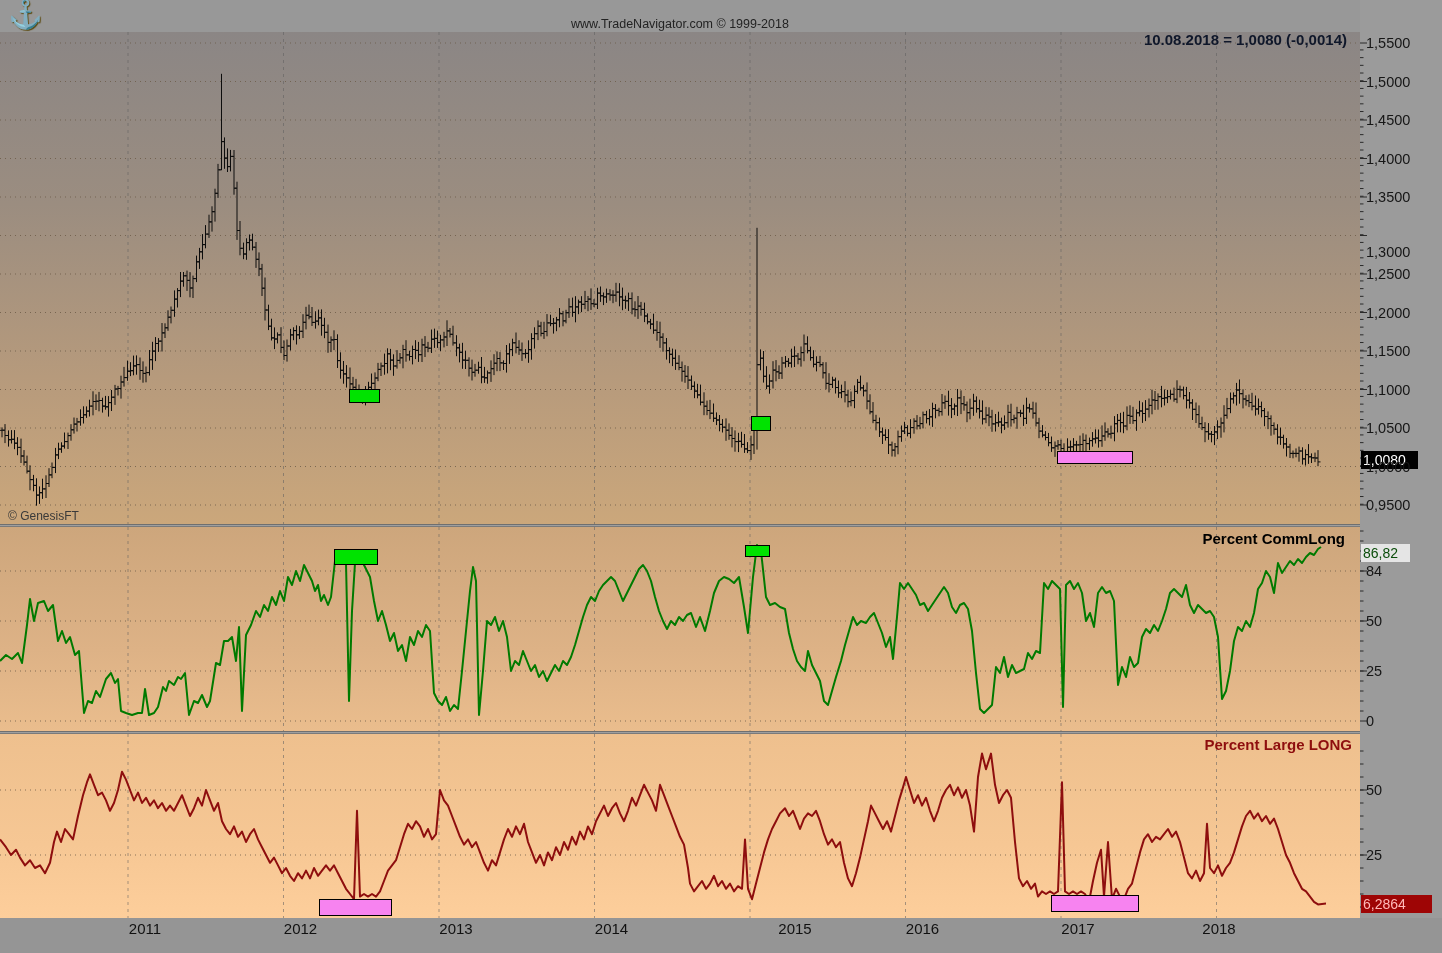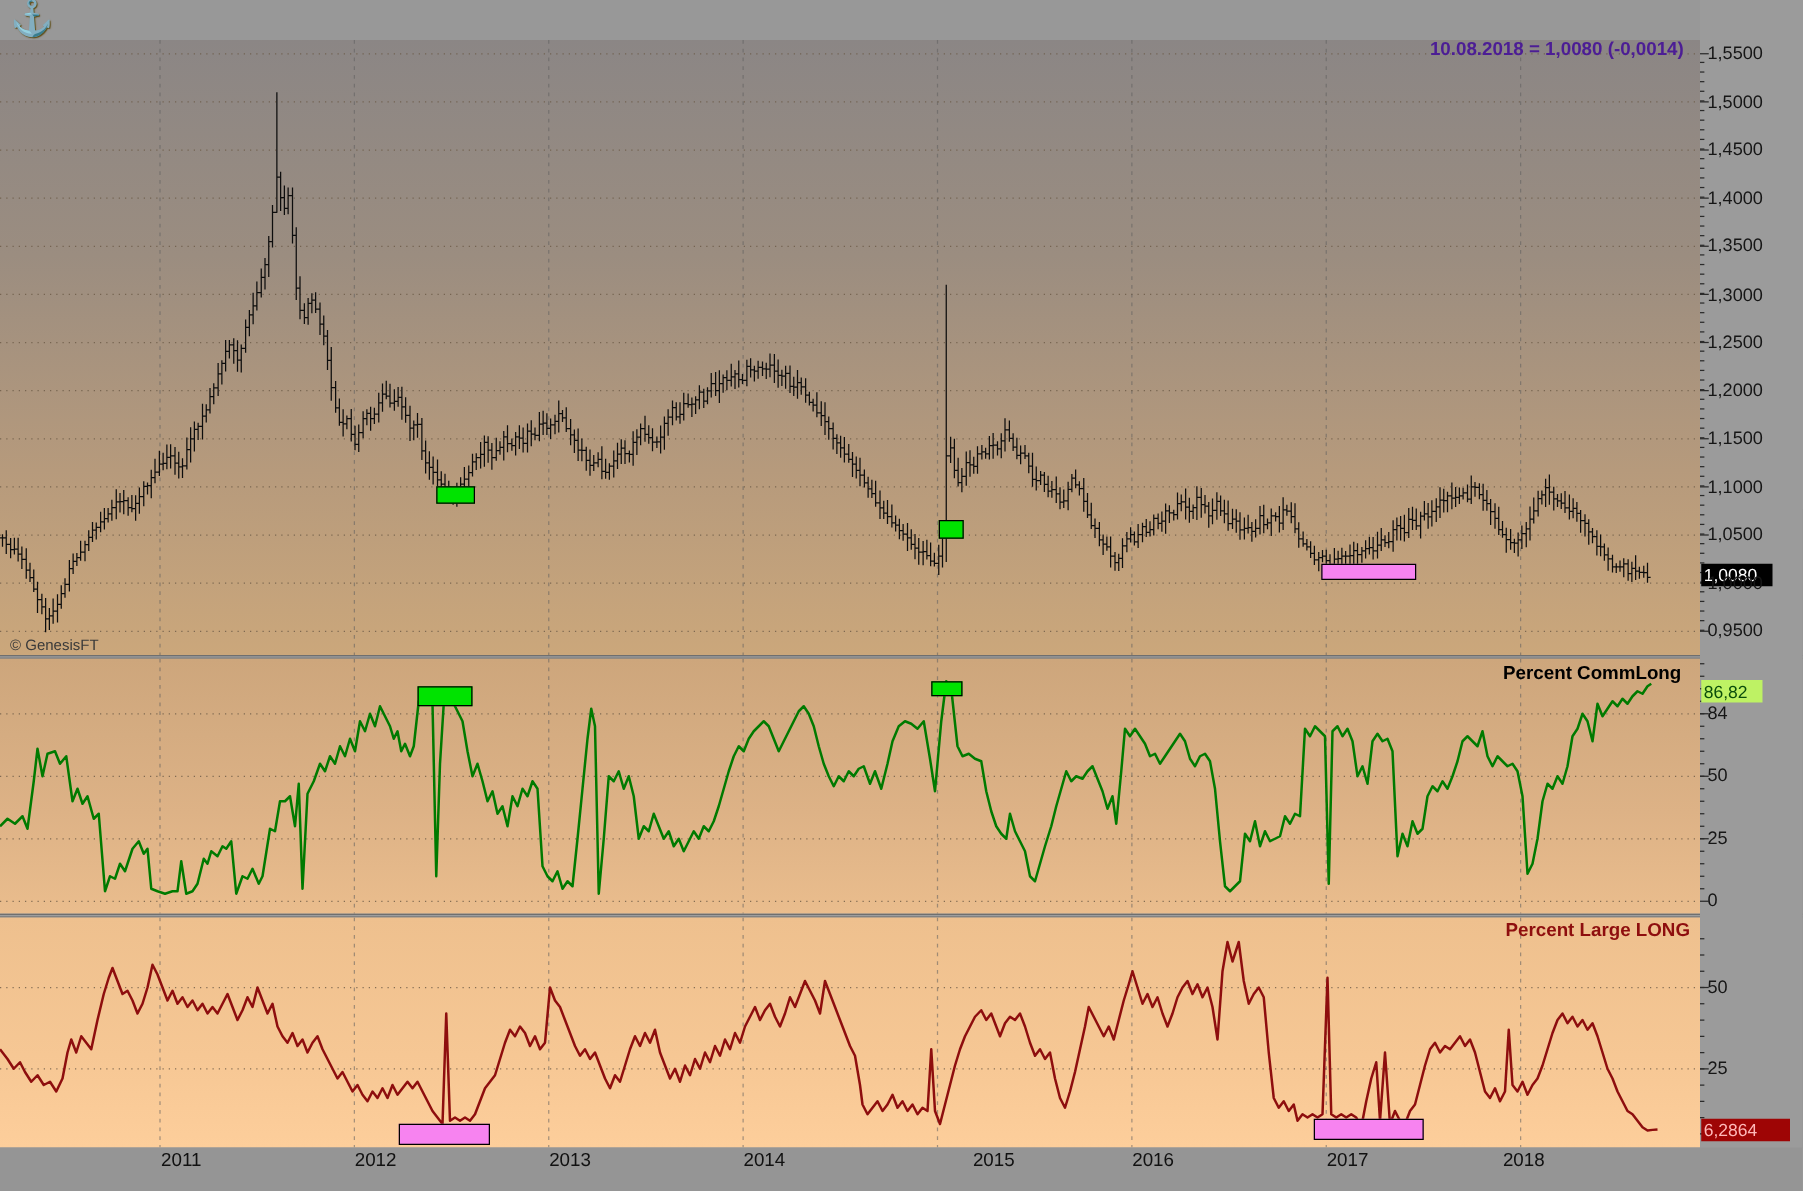--- a/index.html
+++ b/index.html
@@ -18,42 +18,43 @@
            border-top:1px solid #6f6f6f;border-bottom:1px solid #7a7a7a;box-sizing:border-box;}
   #div1{top:524px;} #div2{top:731px;}
   svg{position:absolute;left:0;top:0;}
   
   #logo{position:absolute;left:8px;top:-2px;font-size:28px;color:#c9a227;
         text-shadow:1px 1px 1px #5c4a10;}
   #title{position:absolute;left:0;top:3px;width:1360px;text-align:center;
          font-size:12.5px;font-weight:bold;color:#141414;}
   #subtitle{position:absolute;left:0;top:17px;width:1360px;text-align:center;
          font-size:12.5px;color:#232323;}
-  #quote{position:absolute;right:95px;top:31px;font-size:15px;font-weight:bold;color:#4c1d95;}
+  #quote{position:absolute;right:95px;top:31px;font-size:15px;font-weight:bold;color:#0f172a;}
   #genesis{position:absolute;left:8px;top:509px;font-size:12px;color:#3a3a3a;}
   .panel-title{position:absolute;font-size:15px;font-weight:bold;}
   #mid-title{right:97px;top:530px;color:#000000;}
   #bot-title{right:90px;top:736px;color:#8e0e0e;}
   .scale-label{position:absolute;left:1366px;font-size:14.5px;color:#161616;white-space:nowrap;}
   .year-label{position:absolute;top:920px;font-size:15px;color:#111;transform:translateX(-50%);}
   .value-box{position:absolute;left:1361px;font-size:14px;text-align:left;
              padding:1px 3px 1px 2px;white-space:nowrap;}
   #price-box{top:451px;background:#000;color:#fff;width:52px;}
-  #comm-box{top:544px;background:#bef264;color:#0a4d0a;width:44px;}
+  #comm-box{top:544px;background:#e5e5e5;color:#0a4d0a;width:44px;}
   #large-box{top:895px;background:#9e0505;color:#ffb9b9;width:66px;}
   .hl{position:absolute;border:1px solid #000;box-sizing:border-box;}
   .hl-green{background:#00e300;}
   .hl-pink{background:#f783f0;}
 </style>
 </head>
 <body>
 
 <div id="app">
   <div id="top-strip">
     <span id="logo">⚓</span>
+    <div id="subtitle">www.TradeNavigator.com © 1999-2018</div>
   </div>
 
   <div class="panel" id="panel-main">
     <svg id="svg-main" width="1360" height="492">
         <line x1="128" y1="0" x2="128" y2="492" stroke="#5f5f5f" stroke-width="1" stroke-dasharray="3 4" opacity="0.55"></line>
         <line x1="283.5" y1="0" x2="283.5" y2="492" stroke="#5f5f5f" stroke-width="1" stroke-dasharray="3 4" opacity="0.55"></line>
         <line x1="439" y1="0" x2="439" y2="492" stroke="#5f5f5f" stroke-width="1" stroke-dasharray="3 4" opacity="0.55"></line>
         <line x1="594.5" y1="0" x2="594.5" y2="492" stroke="#5f5f5f" stroke-width="1" stroke-dasharray="3 4" opacity="0.55"></line>
         <line x1="750" y1="0" x2="750" y2="492" stroke="#5f5f5f" stroke-width="1" stroke-dasharray="3 4" opacity="0.55"></line>
         <line x1="905.5" y1="0" x2="905.5" y2="492" stroke="#5f5f5f" stroke-width="1" stroke-dasharray="3 4" opacity="0.55"></line>
@@ -257,21 +258,21 @@
       <div class="year-label" style="left: 922.5px;">2016</div>
       <div class="year-label" style="left: 1078px;">2017</div>
       <div class="year-label" style="left: 1219px;">2018</div>
     </div>
   <div id="scale-labels">
       <div class="scale-label" style="top: 35px;">1,5500</div>
       <div class="scale-label" style="top: 73.5px;">1,5000</div>
       <div class="scale-label" style="top: 112px;">1,4500</div>
       <div class="scale-label" style="top: 150.5px;">1,4000</div>
       <div class="scale-label" style="top: 189px;">1,3500</div>
-      <div class="scale-label" style="top: 229px;">1,3000</div>
+      <div class="scale-label" style="top: 244px;">1,3000</div>
       <div class="scale-label" style="top: 266px;">1,2500</div>
       <div class="scale-label" style="top: 304.5px;">1,2000</div>
       <div class="scale-label" style="top: 343px;">1,1500</div>
       <div class="scale-label" style="top: 381.5px;">1,1000</div>
       <div class="scale-label" style="top: 420px;">1,0500</div>
       <div class="scale-label" style="top: 458.5px;">1,0000</div>
       <div class="scale-label" style="top: 497px;">0,9500</div>
       <div class="scale-label" style="top: 563px;">84</div>
       <div class="scale-label" style="top: 613px;">50</div>
       <div class="scale-label" style="top: 663px;">25</div>

